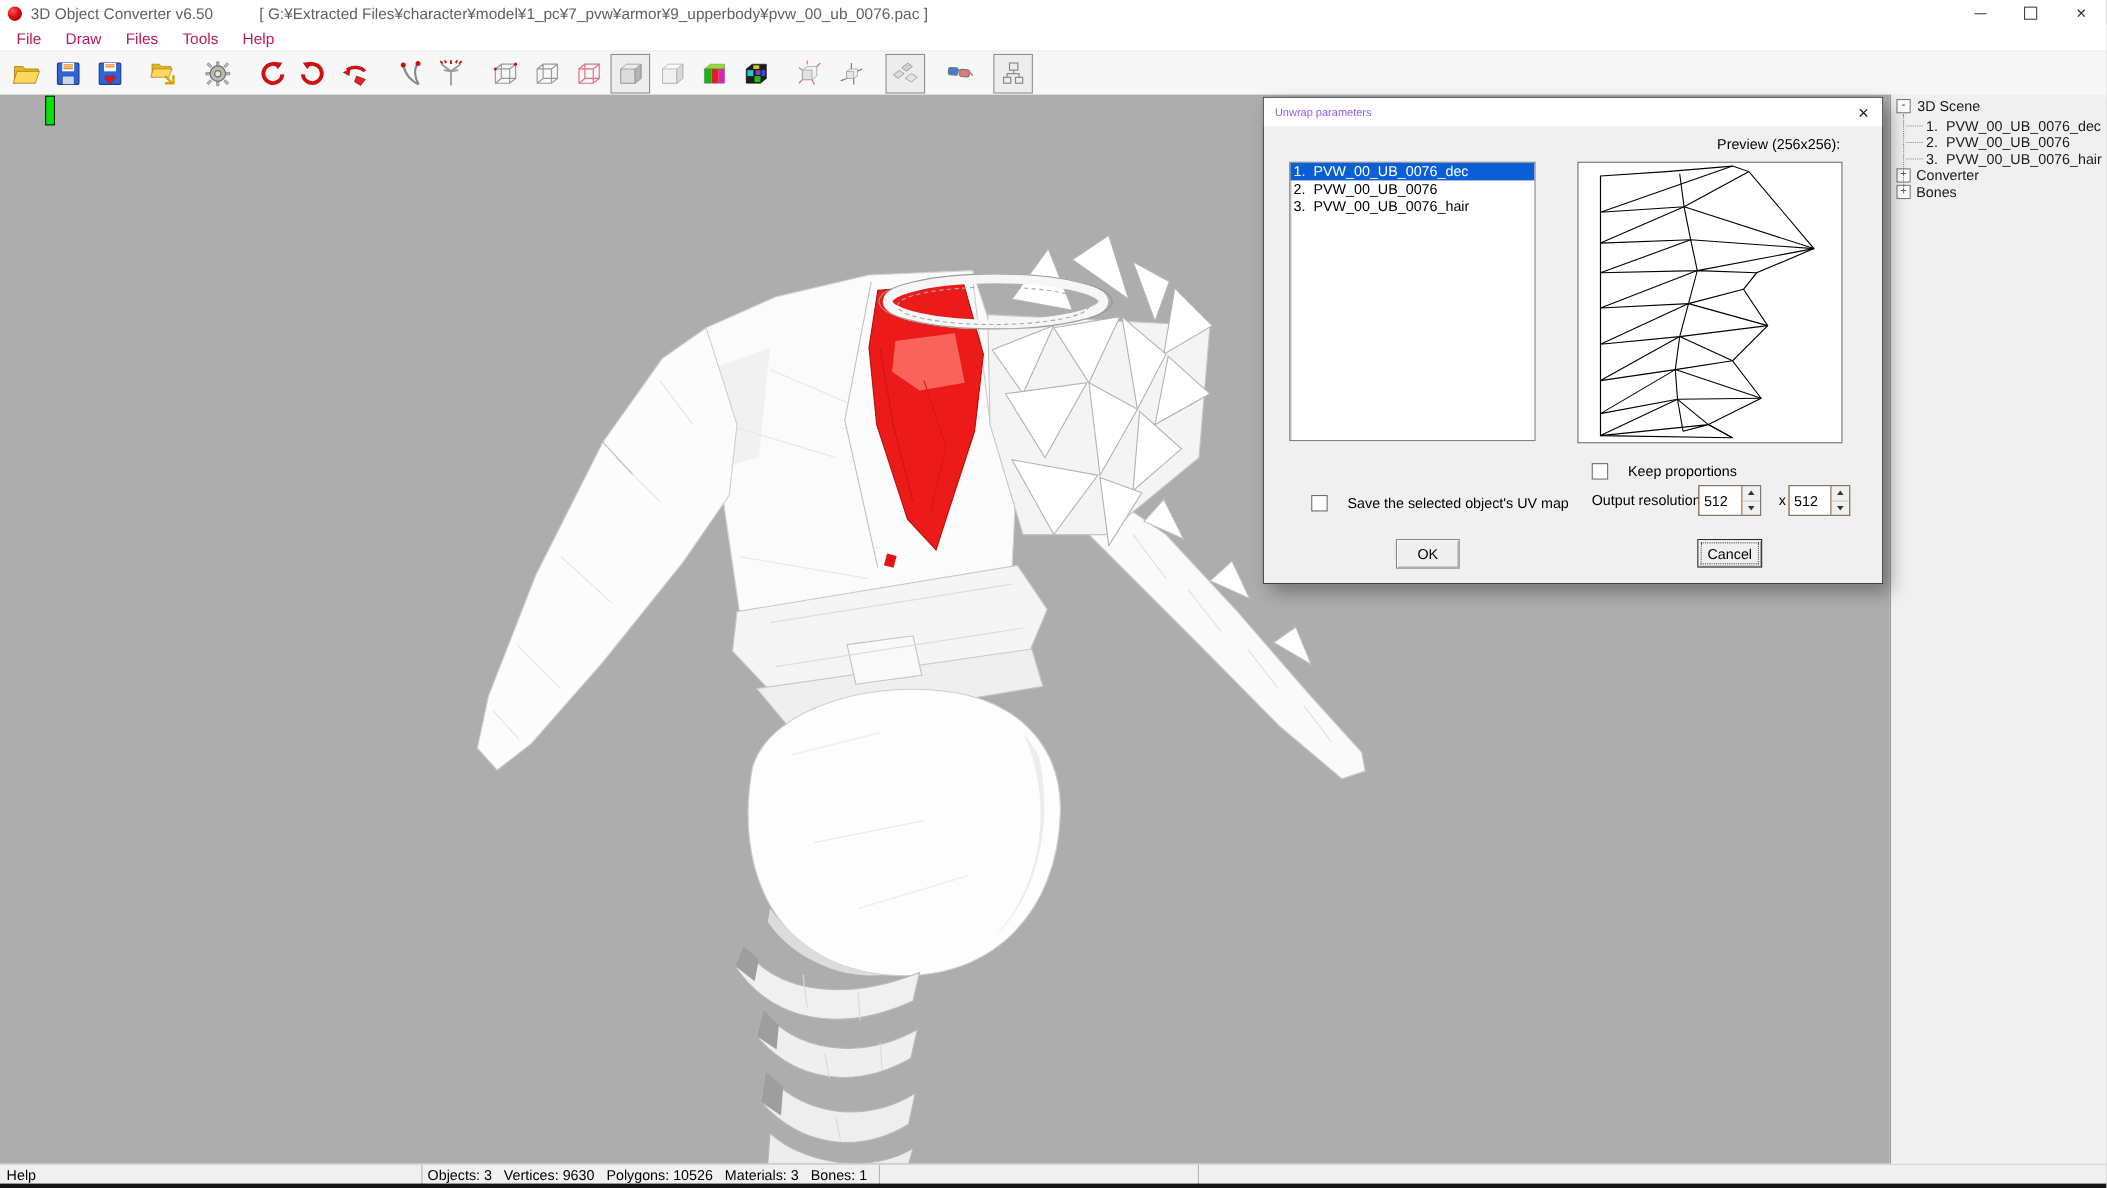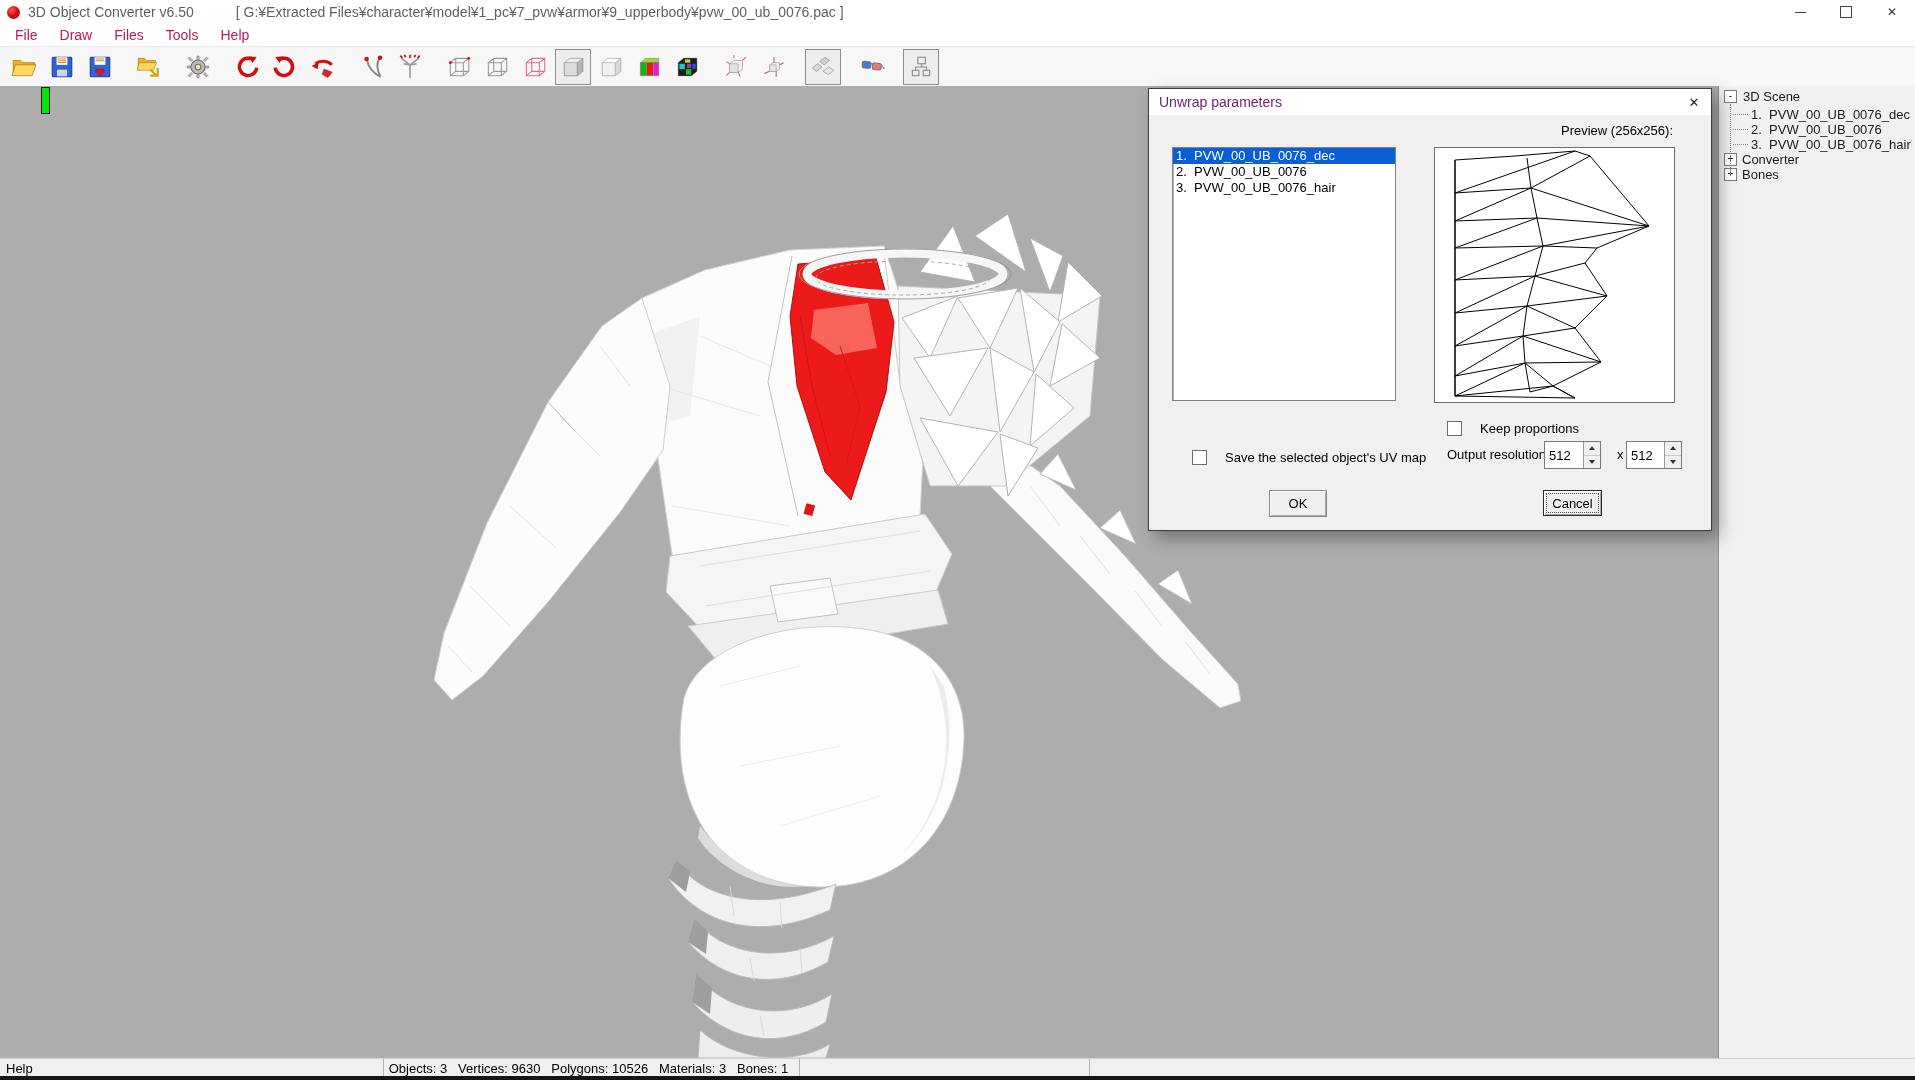--- a/index.html
+++ b/index.html
@@ -57,21 +57,21 @@
   .spanel.p1{left:0;width:377px;padding-left:6px;}
   .spanel.p2{left:378px;width:421px;justify-content:center;}
   .spanel.p3{left:800px;width:289px;}
   .spanel.p4{left:1090px;width:825px;border-right:none;}
   .bottom-strip{position:absolute;left:0;top:1076px;width:1915px;height:4px;background:#161616;}
   
   .dialog{position:absolute;left:1148px;top:88px;width:562px;height:441px;background:#f0f0f0;
     border:1px solid #3f3f3f;box-shadow:7px 7px 16px rgba(0,0,0,.35);font-size:13px;color:#000;}
   .dlg-titlebar{position:absolute;left:0;top:0;width:100%;height:26px;background:#ffffff;
     display:flex;align-items:center;}
-  .dlg-title{font-size:14px;color:#701a75;margin-left:10px;}
+  .dlg-title{font-size:10px;color:#8b5cf6;margin-left:10px;}
   .dlg-close{margin-left:auto;width:34px;height:100%;display:flex;align-items:center;
     justify-content:center;font-size:13px;color:#222;}
   .listbox{position:absolute;left:23px;top:58px;width:222px;height:252px;background:#fff;
     border:1px solid #828282;box-shadow:inset 1px 1px 0 #b9b9b9;overflow:hidden;}
   .lrow{height:16px;line-height:16px;padding-left:3px;white-space:pre;color:#000;}
   .lrow.selected{background:var(--selection-blue,#0a5fd6);color:#fff;}
   .preview-label{position:absolute;left:285px;top:34px;width:239px;text-align:right;}
   .preview-box{position:absolute;left:285px;top:58px;width:239px;height:254px;background:#fff;
     border:1px solid #6e6e6e;}
   .cbx{width:13px;height:13px;background:#fff;border:1px solid #6d6d6d;flex:0 0 auto;}

